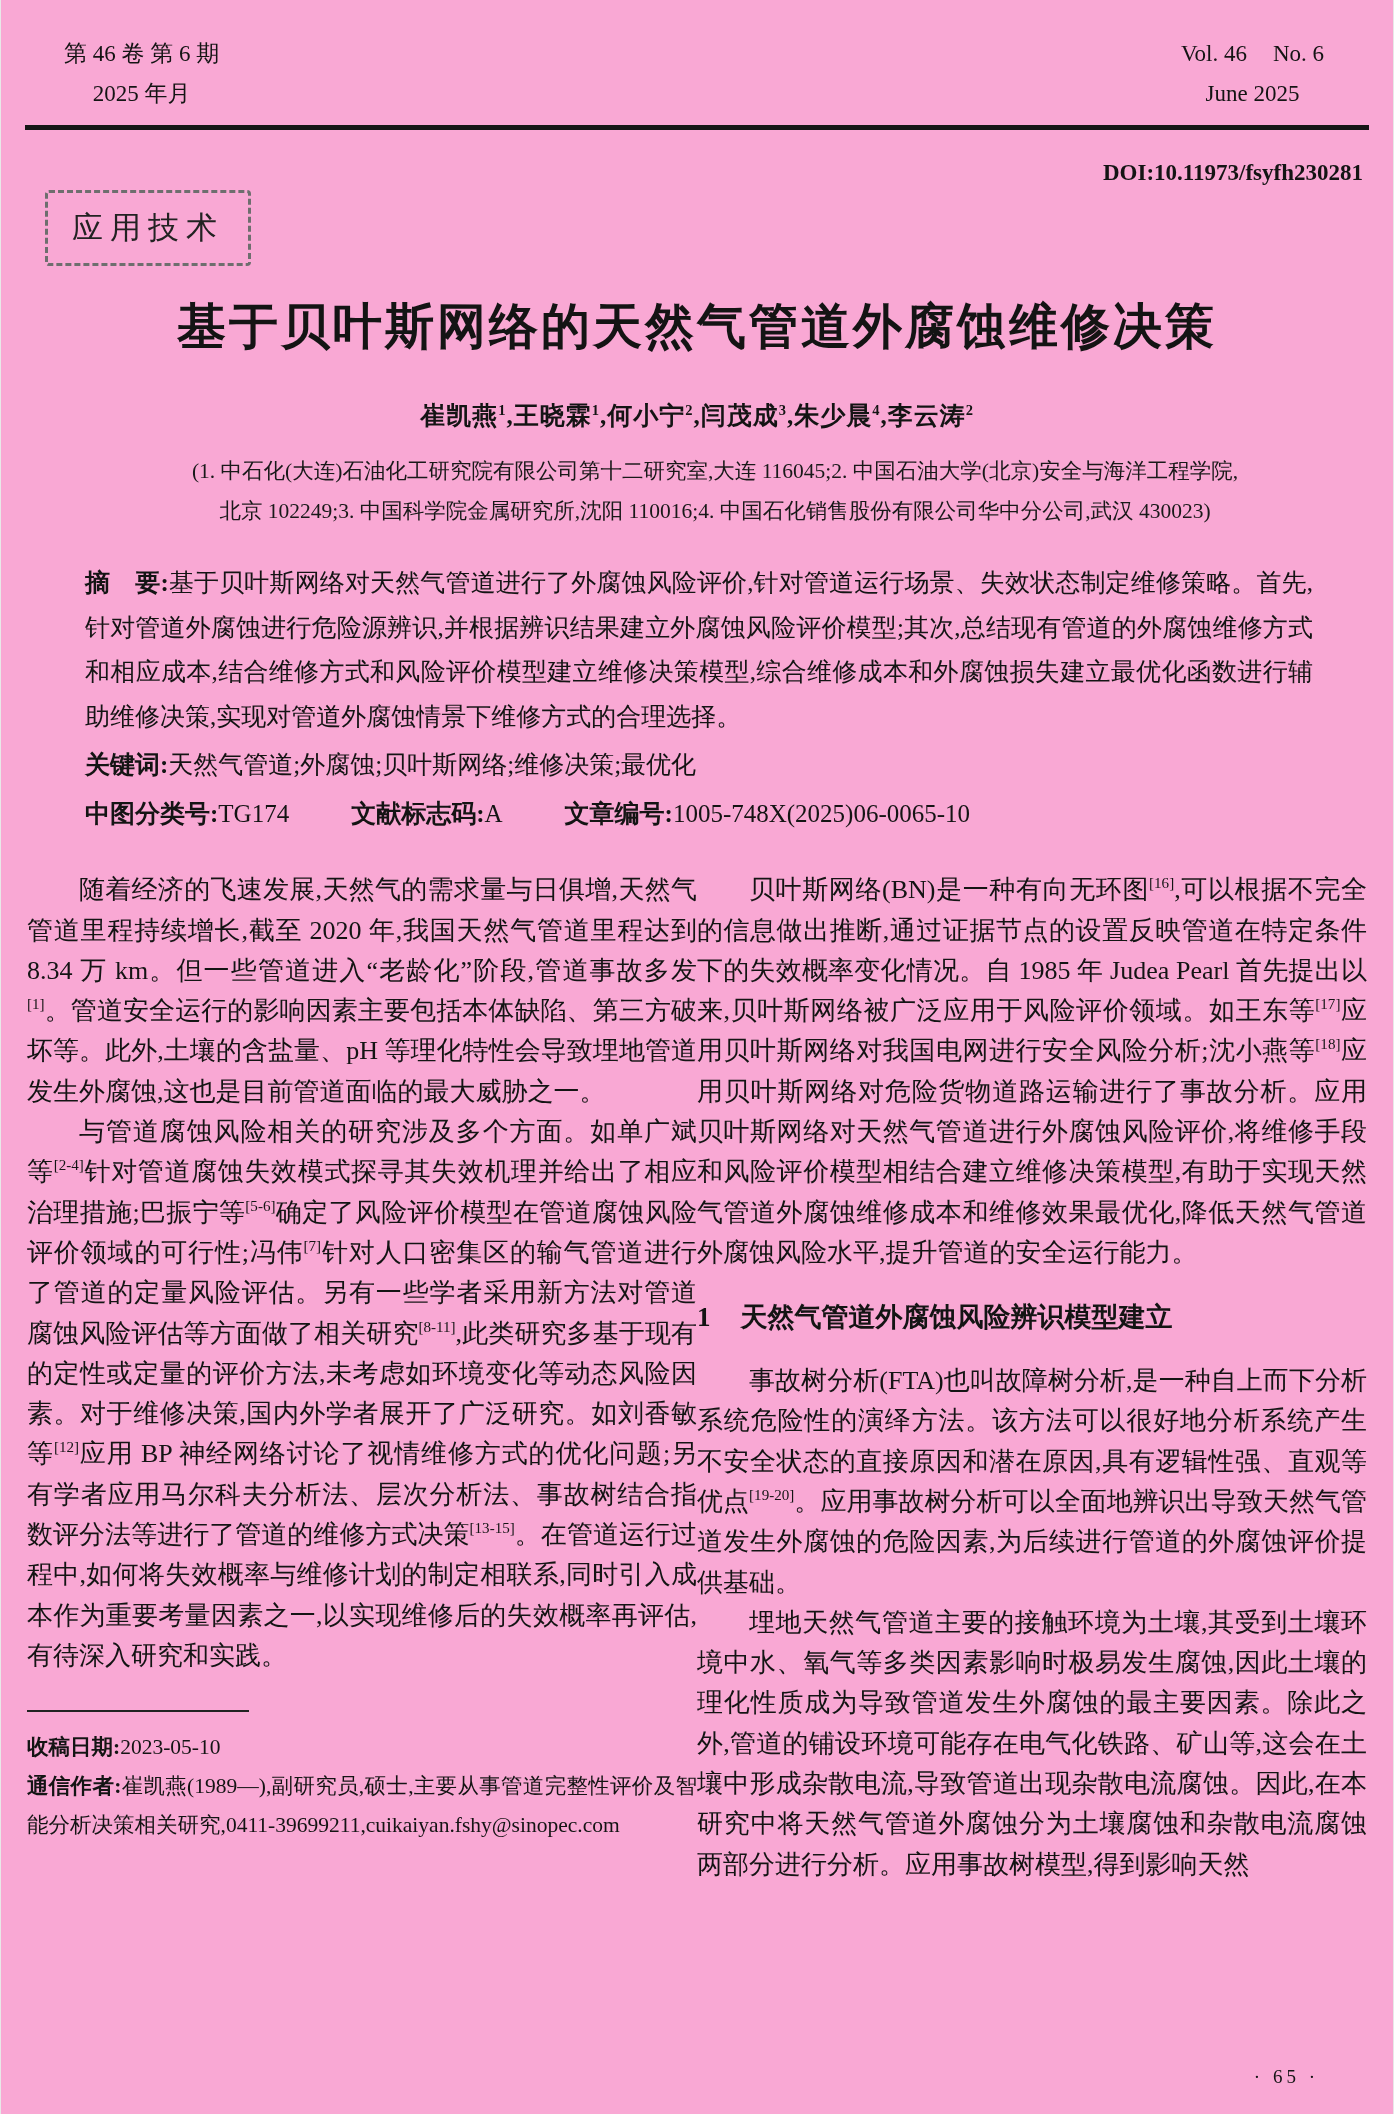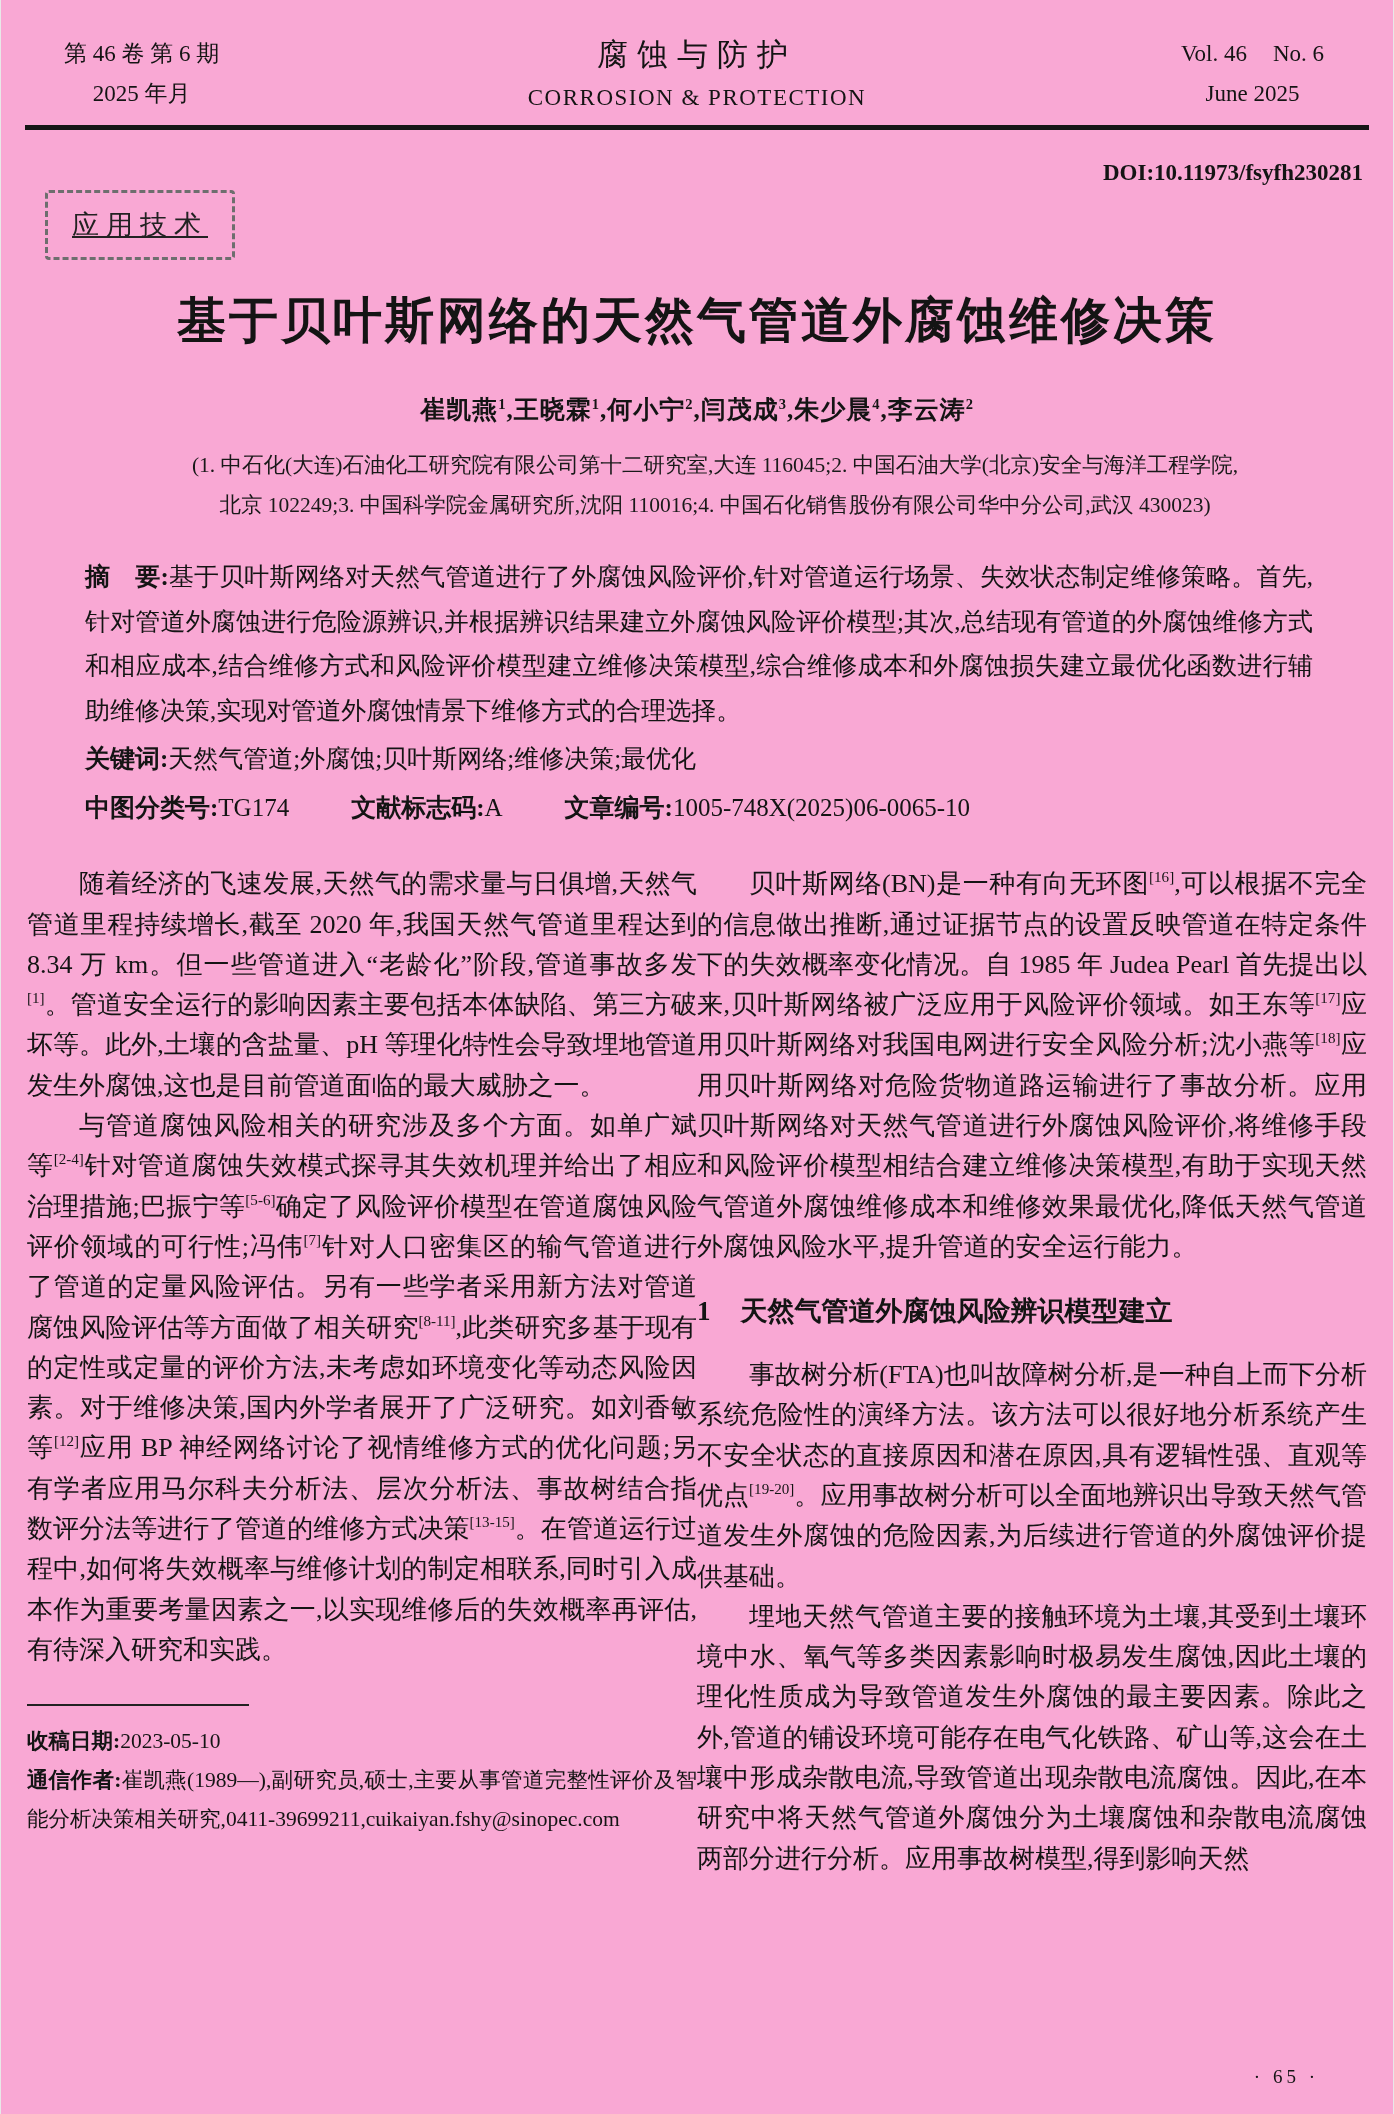--- a/index.html
+++ b/index.html
@@ -14,21 +14,21 @@
   .hdr-left,.hdr-right{font-size:23px;line-height:1.75;text-align:center;min-width:225px;}
   .hdr-center{text-align:center;flex:1;}
   .jcn{font-size:31px;letter-spacing:9px;}
   .jen{font-size:23px;letter-spacing:1.5px;margin-top:9px;}
   .vol-gap{display:inline-block;margin-left:26px;}
   .rule{height:5px;background:#161616;margin:10px 24px 0 24px;}
   .doi{margin:30px 30px 0 0;text-align:right;font-weight:bold;font-size:23px;}
   
   .badge-row{margin:4px 0 0 44px;}
   .badge{display:inline-block;border:3px dashed #6e6e6e;border-radius:4px;
-         padding:14px 24px;font-size:27px;letter-spacing:7px;color:#222;text-decoration:underline;}
+         padding:14px 24px;font-size:31px;letter-spacing:7px;color:#222;}
   
   .title{margin:30px 40px 0 40px;text-align:center;font-size:49px;font-weight:700;
          letter-spacing:3px;line-height:1.25;}
   .authors{margin-top:42px;text-align:center;font-size:25px;font-weight:700;letter-spacing:1px;}
   .authors sup{font-size:0.58em;}
   .affil{margin-top:20px;text-align:center;font-size:21.5px;line-height:1.85;color:#191919;padding-left:36px;}
   
   .meta{margin:30px 80px 0 84px;font-size:25px;}
   .meta p{margin:0;}
   .abstract{text-align:justify;line-height:1.78;}
@@ -52,24 +52,20 @@
 </style>
 </head>
 <body>
 
 <div class="page">
 
   <header class="hdr">
     <div class="hdr-left">
       <div>第 46 卷 第 6 期</div>
       <div>2025 年月</div>
-    </div>
-    <div class="hdr-center">
-      <div class="jcn">腐蚀与防护</div>
-      <div class="jen">CORROSION &amp; PROTECTION</div>
     </div>
     <div class="hdr-right">
       <div><span>Vol. 46</span><span class="vol-gap">No. 6</span></div>
       <div>June 2025</div>
     </div>
   </header>
 
   <div class="rule"></div>
 
   <div class="doi">DOI:10.11973/fsyfh230281</div>

